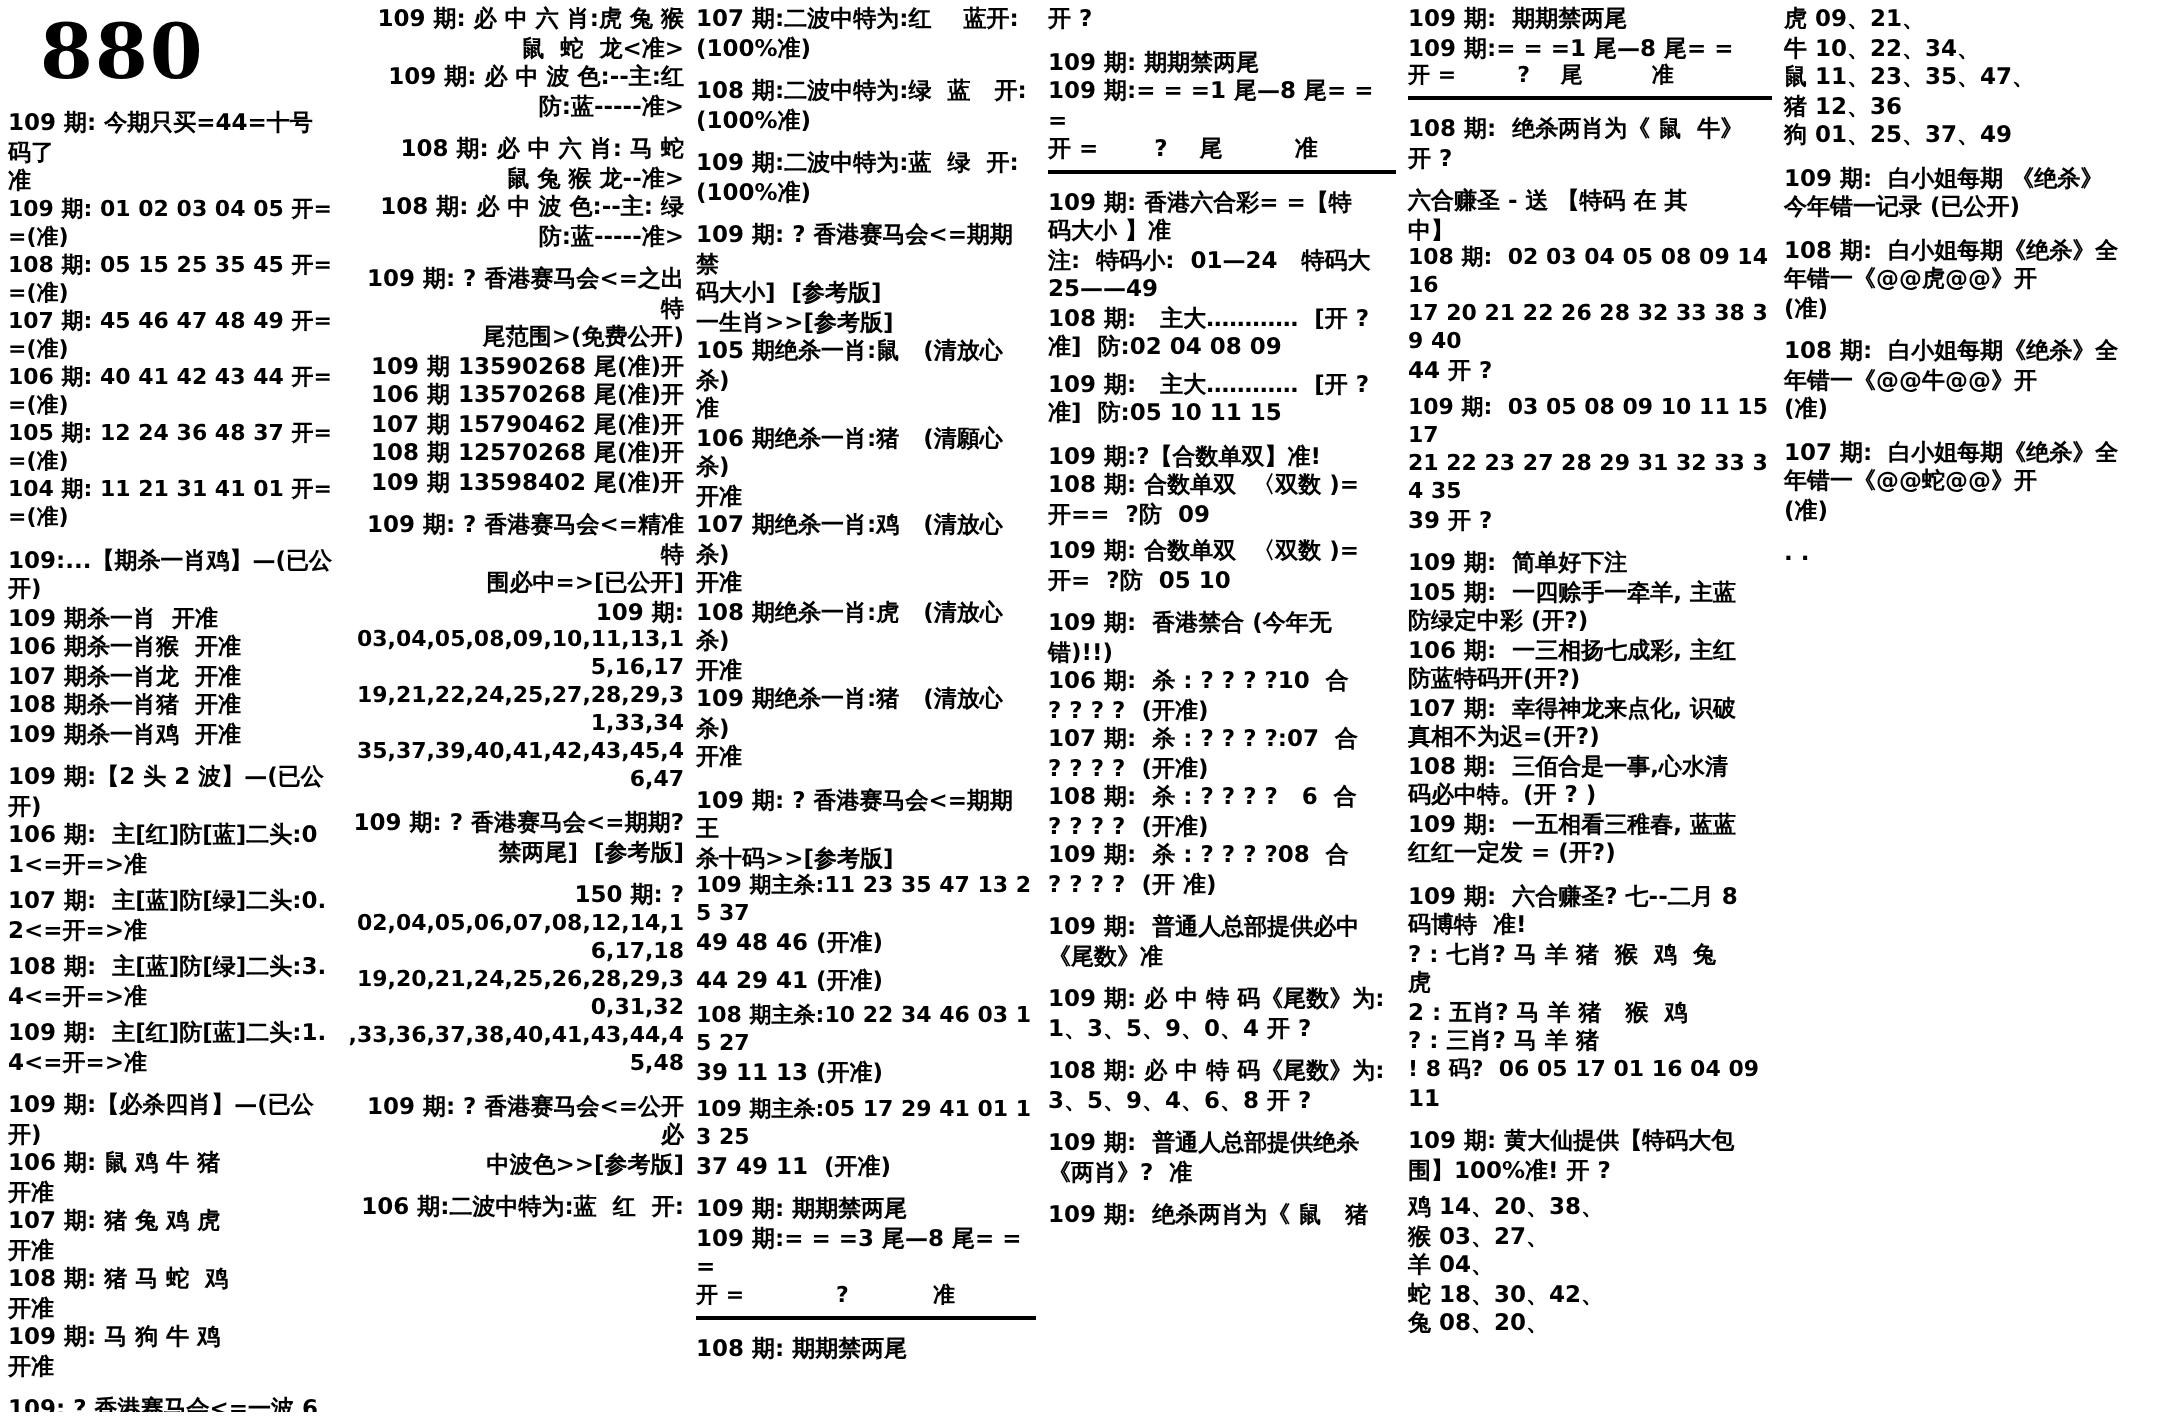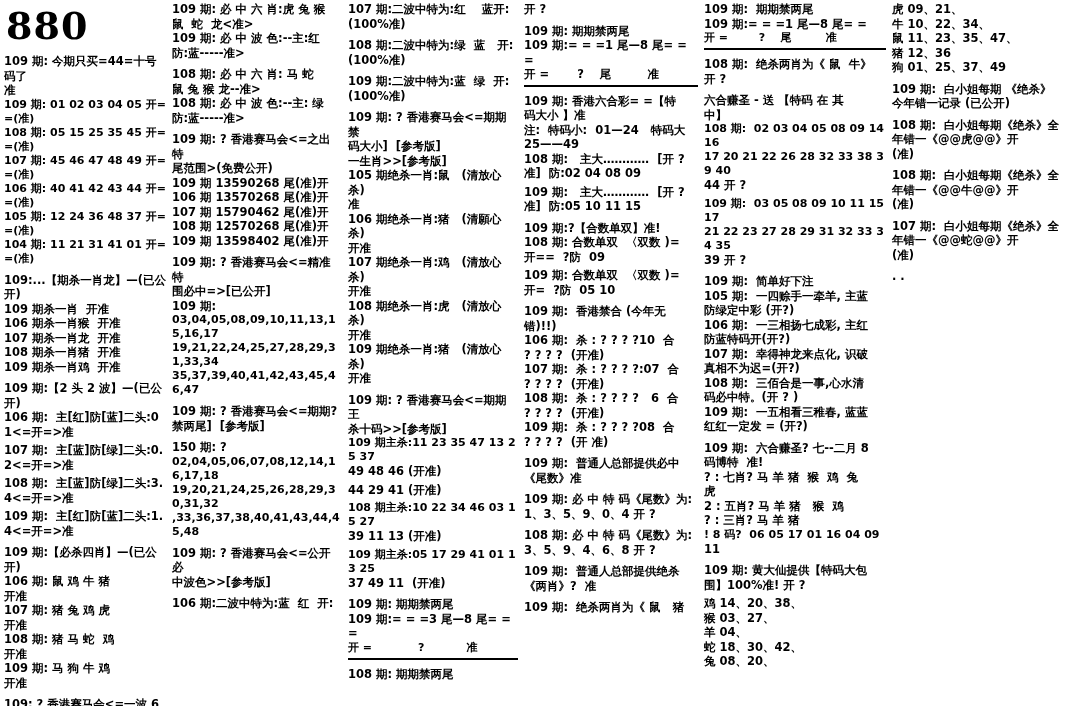--- a/index.html
+++ b/index.html
@@ -22,33 +22,33 @@
     height:704px;
     align-items:flex-start;
   }
   .col{
     box-sizing:border-box;
     padding:0 4px 0 2px;
     overflow:hidden;
     height:704px;
   }
   .c1{width:168px;}
-  .c2{width:176px;}
+  .c2{width:176px;text-align:right;}
   .c3{width:176px;}
   .c4{width:180px;}
   .c5{width:188px;}
   .c6{width:188px;}
 
   .logo{
     font-family:"DejaVu Serif","Liberation Serif",serif;
     font-weight:bold;
     font-size:38px;
     line-height:44px;
     letter-spacing:1px;
-    margin:2px 0 6px 2px;
+    margin:2px 0 6px 16px;
   }
 
   .blk{margin-bottom:7px;}
   .ln{
     font-size:11.5px;
     line-height:14.5px;
     font-weight:bold;
     white-space:pre-wrap;
     word-break:break-all;
   }
@@ -73,21 +73,21 @@
           <div class="ln">109 期: 今期只买=44=十号码了</div>
           <div class="ln">准</div>
           <div class="ln small">109 期: 01 02 03 04 05 开==(准)</div>
           <div class="ln small">108 期: 05 15 25 35 45 开==(准)</div>
           <div class="ln small">107 期: 45 46 47 48 49 开==(准)</div>
           <div class="ln small">106 期: 40 41 42 43 44 开==(准)</div>
           <div class="ln small">105 期: 12 24 36 48 37 开==(准)</div>
           <div class="ln small">104 期: 11 21 31 41 01 开==(准)</div>
         </div>
         <div class="blk">
-          <div class="ln">109:...【期杀一肖龙】—(已公开)</div>
+          <div class="ln">109:...【期杀一肖鸡】—(已公开)</div>
           <div class="ln">109 期杀一肖  开准</div>
           <div class="ln">106 期杀一肖猴  开准</div>
           <div class="ln">107 期杀一肖龙  开准</div>
           <div class="ln">108 期杀一肖猪  开准</div>
           <div class="ln">109 期杀一肖鸡  开准</div>
         </div>
         <div class="blk">
           <div class="ln">109 期:【2 头 2 波】—(已公开)</div>
           <div class="ln">106 期:  主[红]防[蓝]二头:0</div>
           <div class="ln">1&lt;=开=&gt;准</div>

